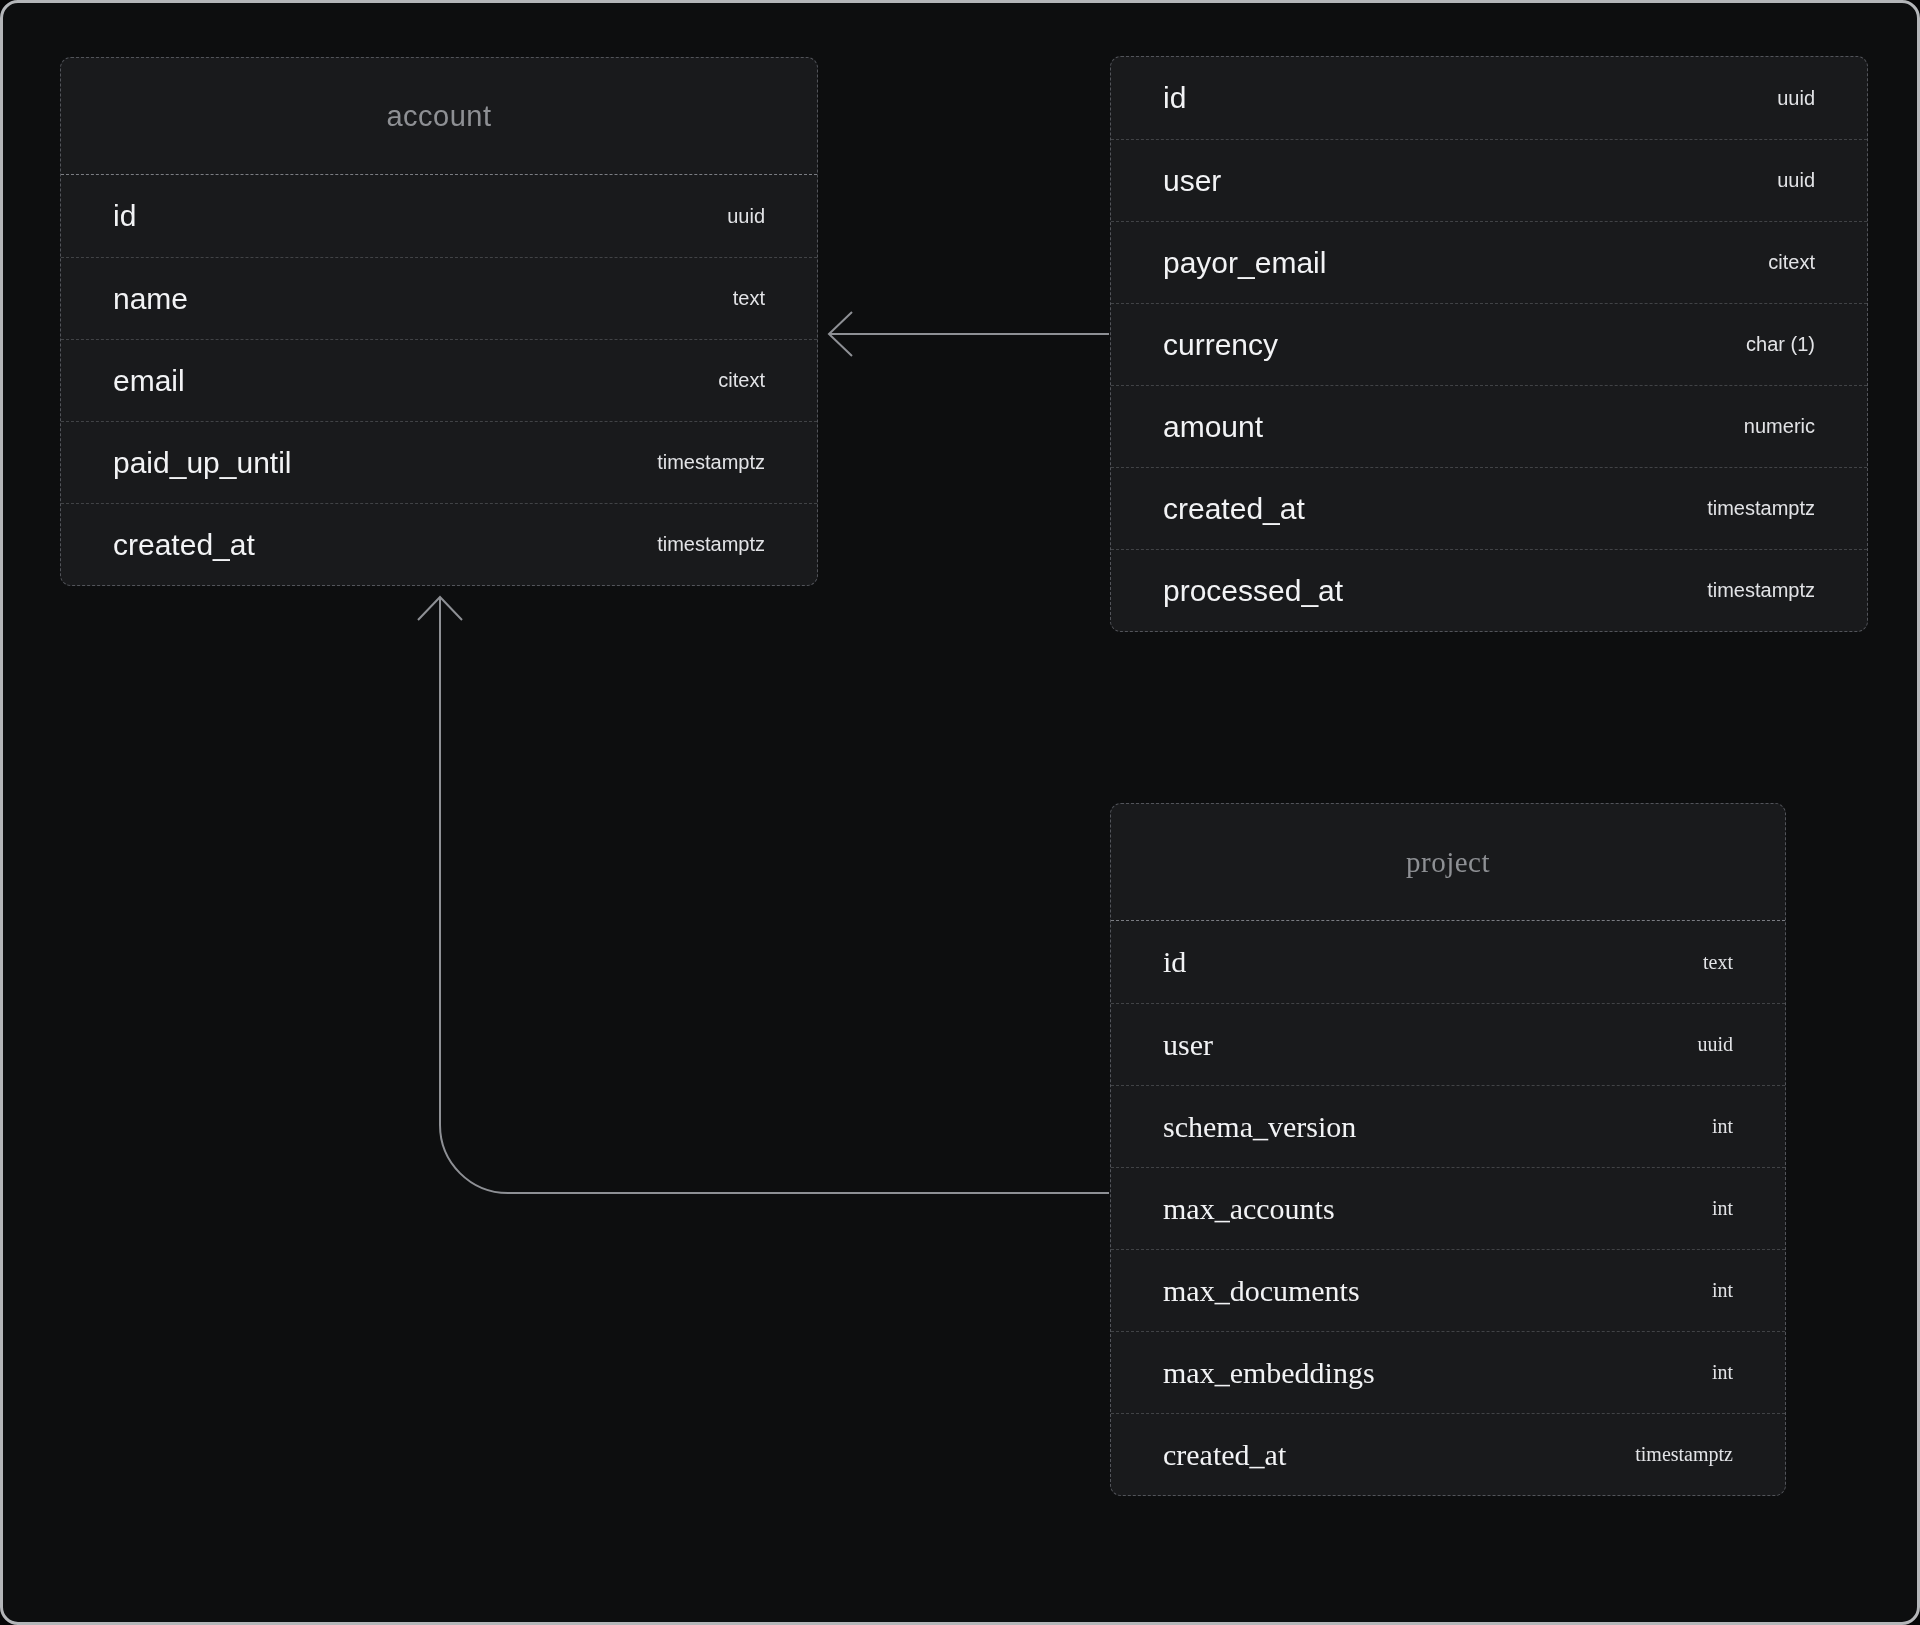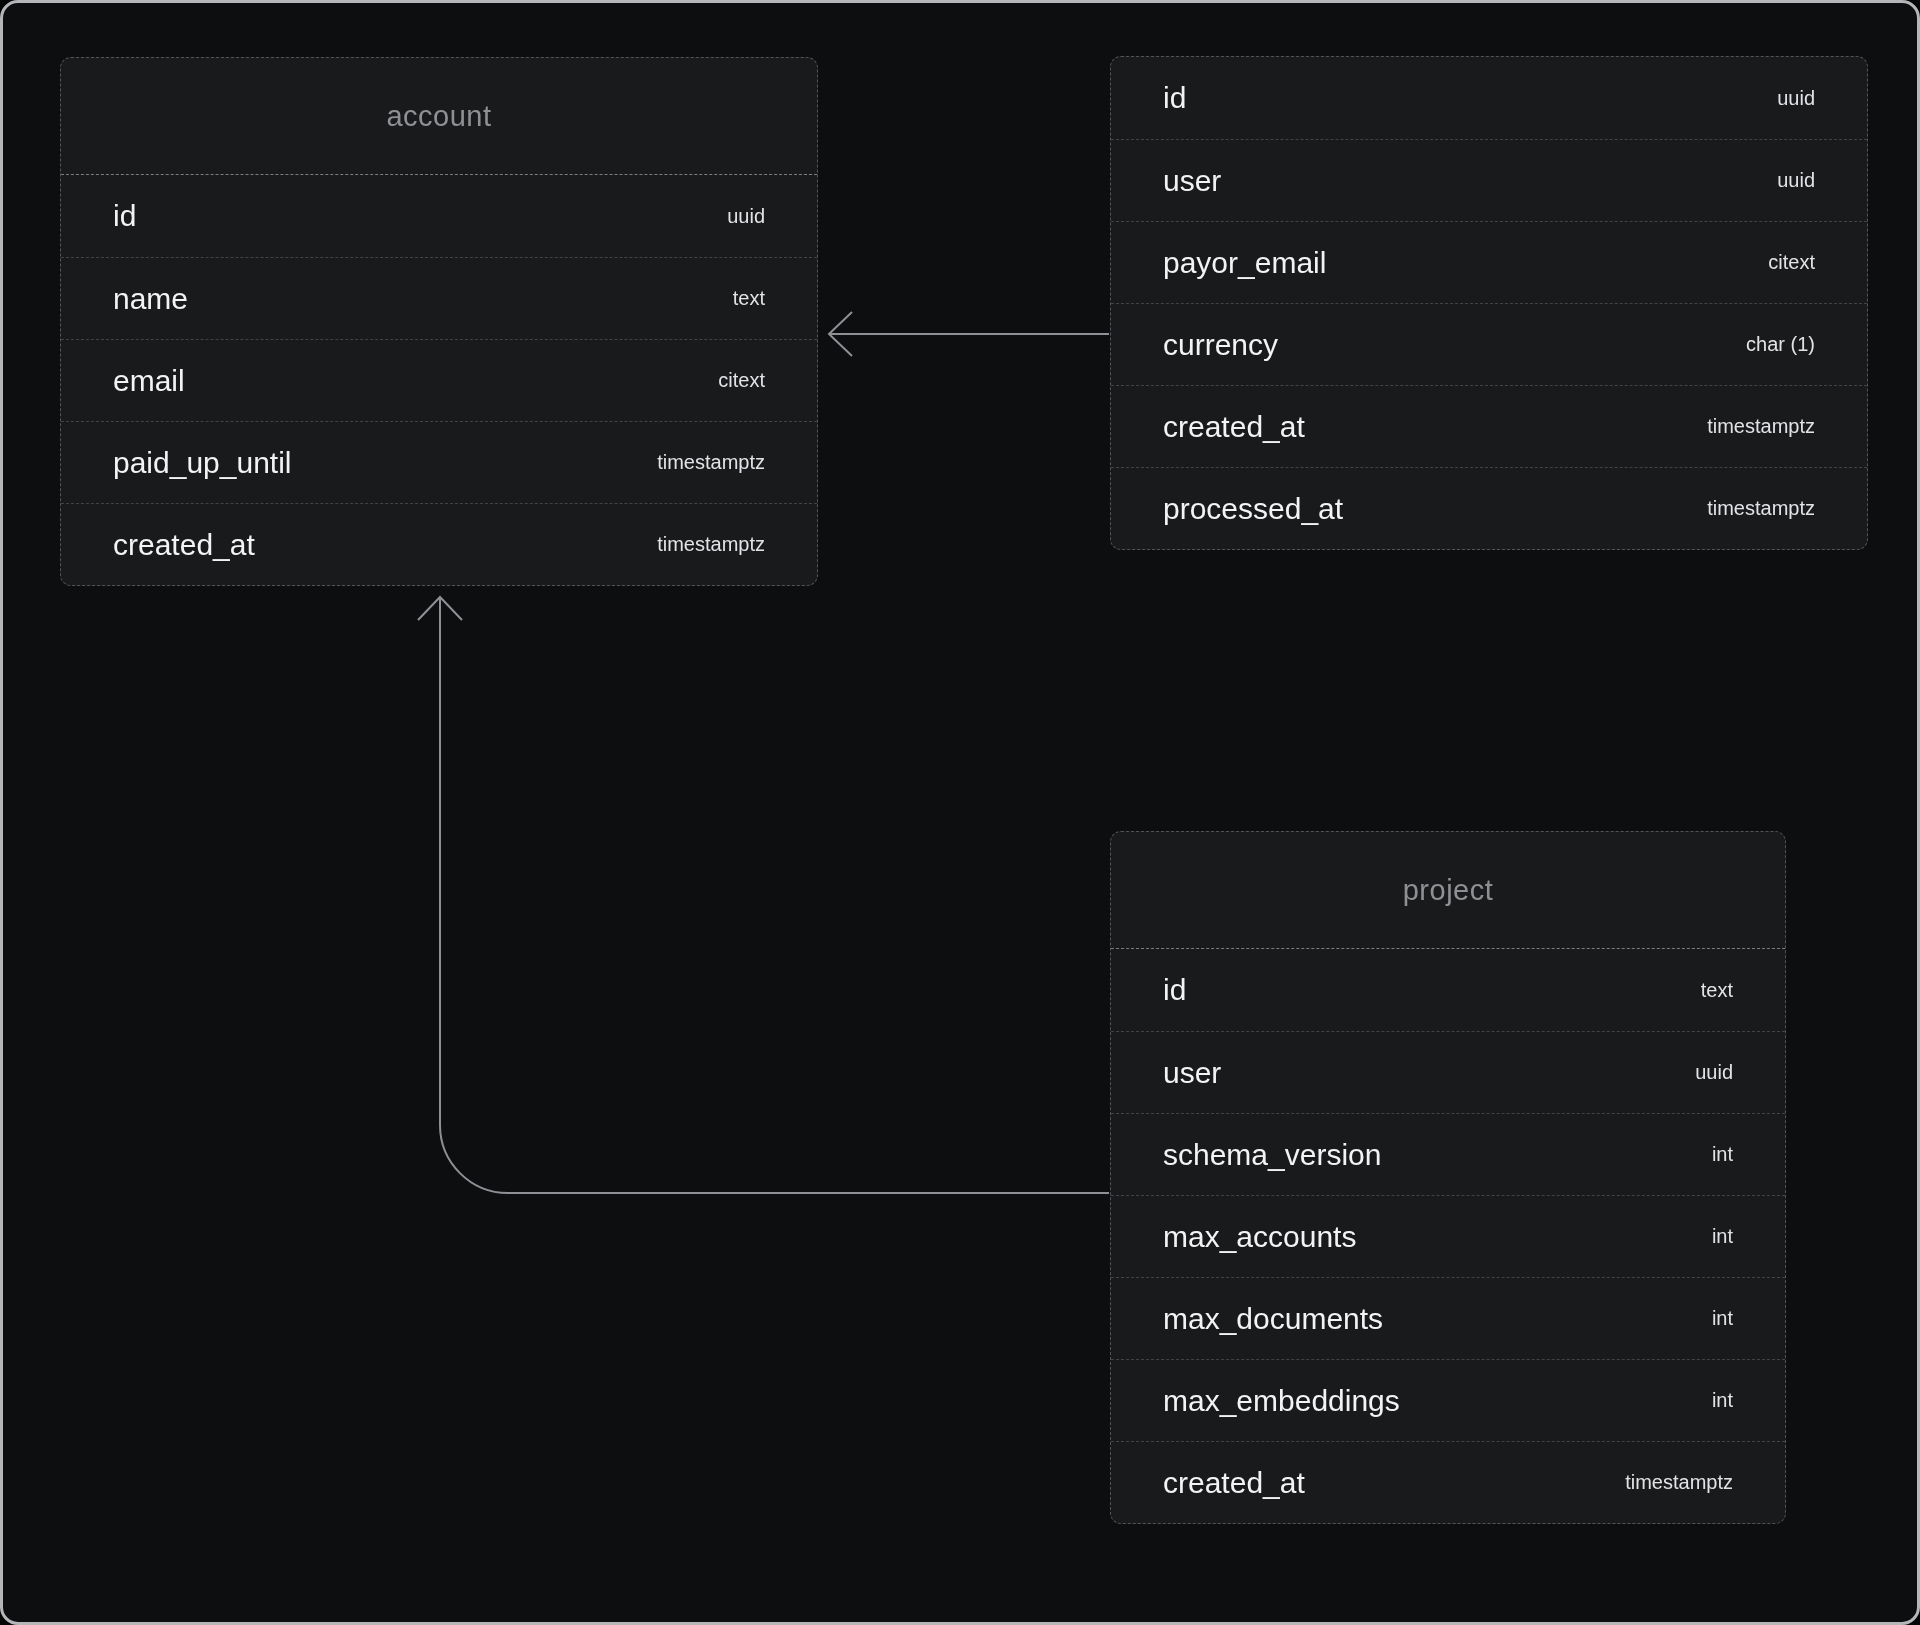--- a/index.html
+++ b/index.html
@@ -101,31 +101,35 @@
         </div>
         <div class="row">
           <span class="fname">payor_email</span>
           <span class="ftype">citext</span>
         </div>
         <div class="row">
           <span class="fname">currency</span>
           <span class="ftype">char (1)</span>
         </div>
         <div class="row">
+          <span class="fname">amount</span>
+          <span class="ftype">numeric</span>
+        </div>
+        <div class="row">
           <span class="fname">created_at</span>
           <span class="ftype">timestamptz</span>
         </div>
         <div class="row">
           <span class="fname">processed_at</span>
           <span class="ftype">timestamptz</span>
         </div>
       </div>
   </section>
 
-  <section class="table" style="left:1107px;top:828px;width:676px;">
+  <section class="table" style="left:1107px;top:800px;width:676px;font-family:Liberation Serif, serif;">
     <div class="table-header">
       <span class="table-title">project</span>
     </div>
     <div>
         <div class="row">
           <span class="fname">id</span>
           <span class="ftype">text</span>
         </div>
         <div class="row">
           <span class="fname">user</span>

